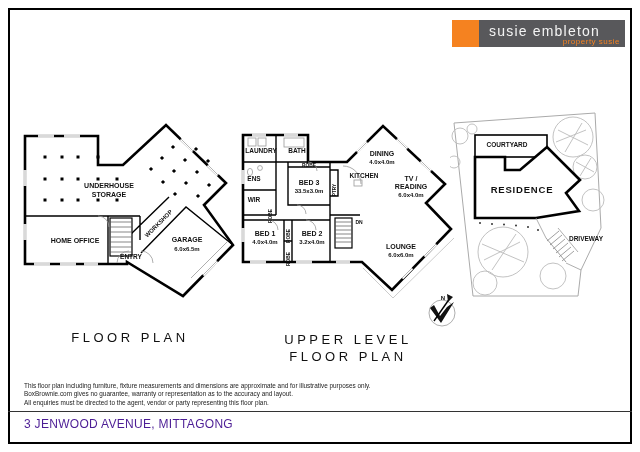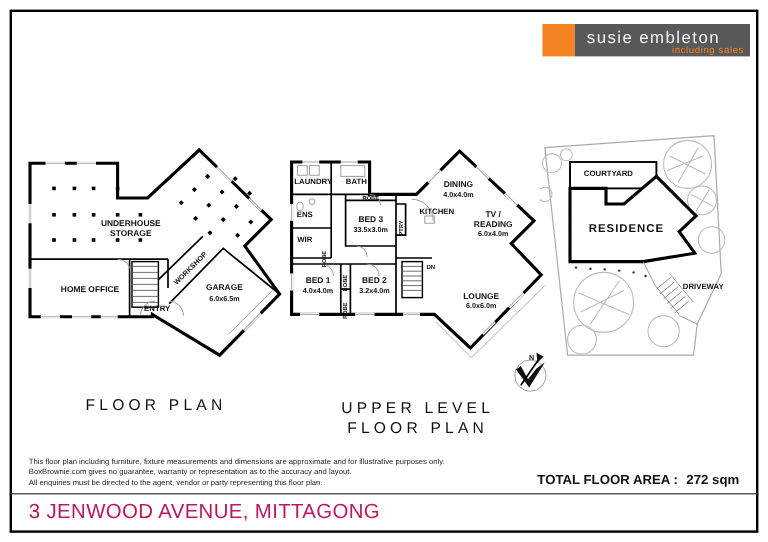--- a/index.html
+++ b/index.html
@@ -38,33 +38,33 @@
   .mid{fill:#fff;stroke:#000;stroke-width:1.6;}
   .res{fill:#fff;stroke:#000;stroke-width:2.6;}
   .hatch{stroke:#888;stroke-width:0.8;}
   .dot{fill:#333;}
 
   
   .divider{position:absolute;left:8px;right:8px;top:411px;border-top:1.5px solid #333;}
   .disclaimer{position:absolute;left:24px;top:382px;font-size:6.4px;line-height:8.4px;color:#222;}
   .total{position:absolute;right:24px;top:394px;font-size:11px;font-weight:700;}
   .total span{margin-left:4px;}
-  .address{position:absolute;left:24px;top:417px;font-size:17px;letter-spacing:0.3px;color:#be185d;}
+  .address{position:absolute;left:24px;top:417px;font-size:12px;letter-spacing:0.3px;color:#4c1d95;}
 </style>
 </head>
 <body>
 
 <div class="page">
   <div class="frame"></div>
 
   <div class="logo">
     <div class="logo-square"></div>
     <div class="logo-bar">
       <span class="logo-name">susie embleton</span>
-      <span class="logo-tag">including sales</span>
+      <span class="logo-tag">property susie</span>
     </div>
   </div>
 
   <svg style="left:20px;top:112px" width="220" height="190" viewBox="0 0 220 190">
     <path class="wall" d="M5,24 H78 V53 H103 L146,13 L206,71 L184,93 L213,133 L163,184 L107,150 V152 H5 Z"></path>
     <g>
       <path class="winw" d="M18,24 H34 M44,24 H60 M5,58 V74 M5,112 V128 M14,152 H30 M40,152 H56 M64,152 H78 M161,27 L173,39 M188,53 L198,63 M197,149 L183,163"></path>
       <path class="wing" d="M18,24 H34 M44,24 H60 M5,58 V74 M5,112 V128 M14,152 H30 M40,152 H56 M64,152 H78 M161,27 L173,39 M188,53 L198,63 M197,149 L183,163"></path>
     </g>
     <path class="iw" d="M5,104 H120 M88,104 V152 M120,104 V128 M111,122 L149,85 M121,141 L166,95 L213,133"></path>
@@ -206,19 +206,15 @@
   <div class="plan-title" style="left:248px;top:331px;width:200px;">
     <span>UPPER LEVEL</span>
     <span>FLOOR PLAN</span>
   </div>
 
   <div class="disclaimer">
     <div>This floor plan including furniture, fixture measurements and dimensions are approximate and for illustrative purposes only.</div>
     <div>BoxBrownie.com gives no guarantee, warranty or representation as to the accuracy and layout.</div>
     <div>All enquiries must be directed to the agent, vendor or party representing this floor plan.</div>
   </div>
-  <div class="total">
-    <span>TOTAL FLOOR AREA :</span>
-    <span>272 sqm</span>
-  </div>
   <div class="divider"></div>
   <div class="address">3 JENWOOD AVENUE, MITTAGONG</div>
 </div>
 
 </body></html>

